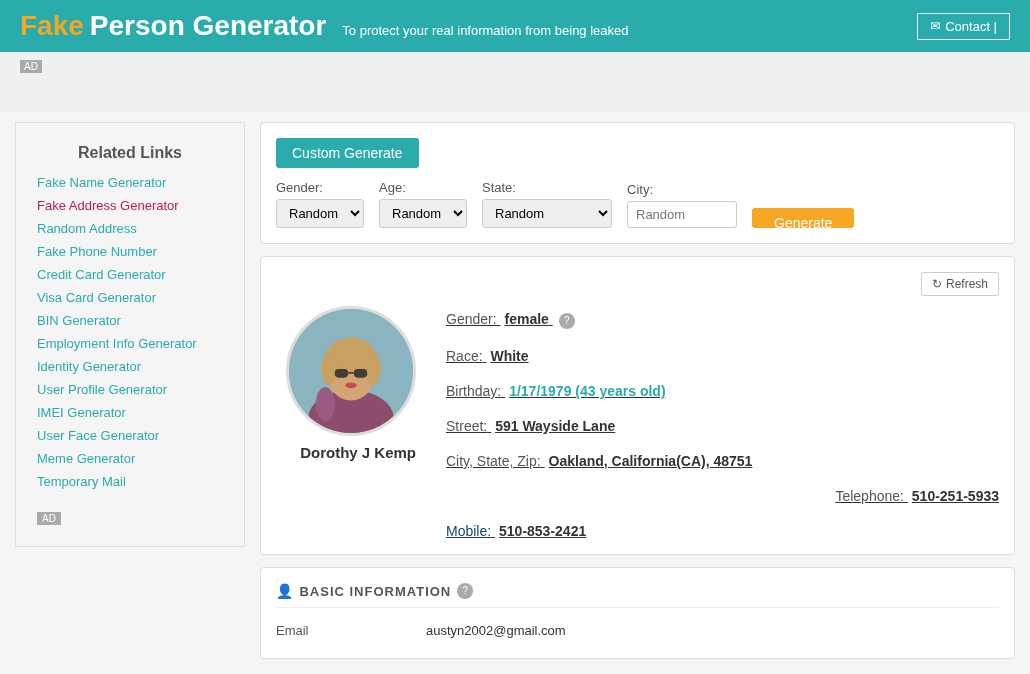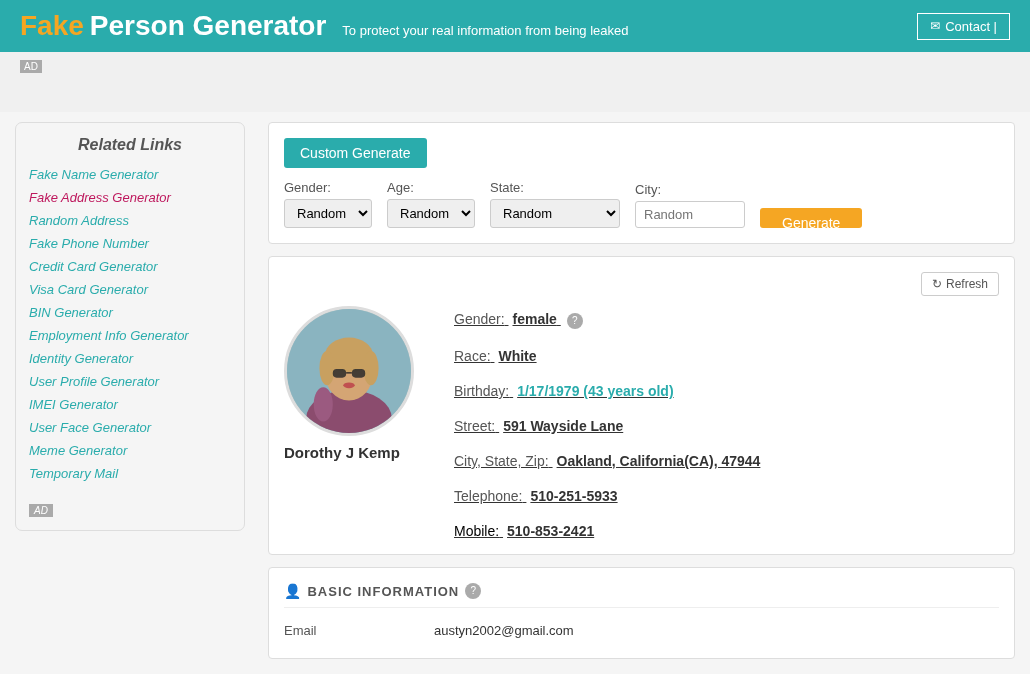--- a/index.html
+++ b/index.html
@@ -32,21 +32,21 @@
     <span>Contact |</span>
   </button>
 </header>
 
 <div style="background:#f0f0f0; padding:8px 20px; height:60px; display:flex; align-items:flex-start;">
   <span style="background:#aaa; color:#fff; padding:1px 4px; font-size:10px;">AD</span>
 </div>
 
 <div class="main-layout" style="display:flex; padding:10px 15px; gap:15px; align-items:flex-start;">
 
-  <aside style="width:230px; min-width:200px; background:#f5f5f5; border:1px solid #ddd; border-radius:7px; padding:13px;font-style:italic;">
+  <aside style="width:230px; min-width:200px; background:#f5f5f5; border:1px solid #ddd; border-radius:0; padding:21px;">
     <div style="text-align:center; font-size:16px; font-weight:bold; color:#555; margin-bottom:12px;">Related Links</div>
     <ul style="list-style:none; display:flex; flex-direction:column; gap:7px;">
       <li><a href="#" style="color:#2aacac; text-decoration:none; font-size:13px;">Fake Name Generator</a></li>
       <li><a href="#" style="color:#be185d; text-decoration:none; font-size:13px;">Fake Address Generator</a></li>
       <li><a href="#" style="color:#2aacac; text-decoration:none; font-size:13px;">Random Address</a></li>
       <li><a href="#" style="color:#2aacac; text-decoration:none; font-size:13px;">Fake Phone Number</a></li>
       <li><a href="#" style="color:#2aacac; text-decoration:none; font-size:13px;">Credit Card Generator</a></li>
       <li><a href="#" style="color:#2aacac; text-decoration:none; font-size:13px;">Visa Card Generator</a></li>
       <li><a href="#" style="color:#2aacac; text-decoration:none; font-size:13px;">BIN Generator</a></li>
       <li><a href="#" style="color:#2aacac; text-decoration:none; font-size:13px;">Employment Info Generator</a></li>
@@ -55,21 +55,21 @@
       <li><a href="#" style="color:#2aacac; text-decoration:none; font-size:13px;">IMEI Generator</a></li>
       <li><a href="#" style="color:#2aacac; text-decoration:none; font-size:13px;">User Face Generator</a></li>
       <li><a href="#" style="color:#2aacac; text-decoration:none; font-size:13px;">Meme Generator</a></li>
       <li><a href="#" style="color:#2aacac; text-decoration:none; font-size:13px;">Temporary Mail</a></li>
     </ul>
     <div style="margin-top:20px;">
       <span style="background:#aaa; color:#fff; padding:1px 5px; font-size:10px;">AD</span>
     </div>
   </aside>
 
-  <div style="flex:1; display:flex; flex-direction:column; gap:12px;margin-left:8px;">
+  <div style="flex:1; display:flex; flex-direction:column; gap:12px;">
 
     <div style="background:#fff; border:1px solid #ddd; border-radius:4px; padding:15px;">
       <button style="background:#2aacac; color:#fff; border:none; padding:7px 16px; font-size:14px; border-radius:3px; cursor:pointer; margin-bottom:12px;">Custom Generate</button>
       <div style="display:flex; align-items:flex-end; gap:15px;">
         <div style="display:flex; flex-direction:column; gap:4px;">
           <label style="font-size:13px; color:#555;">Gender:</label>
           <select style="padding:5px 8px; border:1px solid #ccc; border-radius:3px; font-size:13px;">
             <option>Random</option>
             <option>Male</option>
             <option>Female</option>
@@ -101,21 +101,21 @@
 
     <div style="background:#fff; border:1px solid #ddd; border-radius:4px; padding:15px;">
       <div style="display:flex; justify-content:flex-end; margin-bottom:10px;">
         <button style="background:#fff; border:1px solid #ccc; padding:4px 10px; font-size:12px; cursor:pointer; color:#555; border-radius:3px; display:flex; align-items:center; gap:4px;">
           <span>↻</span>
           <span>Refresh</span>
         </button>
       </div>
       <div style="display:flex; gap:30px; align-items:flex-start;">
 
-        <div style="display:flex; flex-direction:column; align-items:flex-start; gap:8px; min-width:140px;">
+        <div style="display:flex; flex-direction:column; align-items:flex-end; gap:8px; min-width:140px;">
           <div style="width:130px; height:130px; border-radius:50%; overflow:hidden; border:3px solid #ddd; background:#b0c4c4; display:flex; align-items:center; justify-content:center;">
             <svg width="130" height="130" viewBox="0 0 130 130" xmlns="http://www.w3.org/2000/svg">
 
               <rect width="130" height="130" fill="#8ab4c0"></rect>
 
               <ellipse cx="65" cy="115" rx="45" ry="30" fill="#8b4c6e"></ellipse>
 
               <rect x="58" y="80" width="14" height="15" fill="#d4a574" rx="3"></rect>
 
               <ellipse cx="65" cy="68" rx="25" ry="28" fill="#d4a574"></ellipse>
@@ -149,28 +149,28 @@
           <div style="font-size:14px;">
             <span style="color:#555;">Birthday:</span>
             <span style="font-weight:bold; color:#2aacac; margin-left:4px;">1/17/1979 (43 years old)</span>
           </div>
           <div style="font-size:14px;">
             <span style="color:#555;">Street:</span>
             <span style="font-weight:bold; color:#333; margin-left:4px;">591 Wayside Lane</span>
           </div>
           <div style="font-size:14px;">
             <span style="color:#555;">City, State, Zip:</span>
-            <span style="font-weight:bold; color:#333; margin-left:4px;">Oakland, California(CA), 47944</span>
+            <span style="font-weight:bold; color:#333; margin-left:4px;">Oakland, California(CA), 48751</span>
           </div>
-          <div style="font-size:14px;">
+          <div style="font-size:14px;text-align:right;">
             <span style="color:#555;">Telephone:</span>
             <span style="font-weight:bold; color:#333; margin-left:4px;">510-251-5933</span>
           </div>
           <div style="font-size:14px;">
-            <span style="color:#000000;">Mobile:</span>
+            <span style="color:#0c4a6e;">Mobile:</span>
             <span style="font-weight:bold; color:#333; margin-left:4px;">510-853-2421</span>
           </div>
         </div>
       </div>
     </div>
 
     <div style="background:#fff; border:1px solid #ddd; border-radius:4px; padding:15px;">
       <div style="display:flex; align-items:center; gap:6px; margin-bottom:10px; padding-bottom:8px; border-bottom:1px solid #eee;">
         <span style="color:#555; font-size:14px;">👤</span>
         <span style="font-size:13px; font-weight:bold; color:#555; letter-spacing:1px;">BASIC INFORMATION</span>

